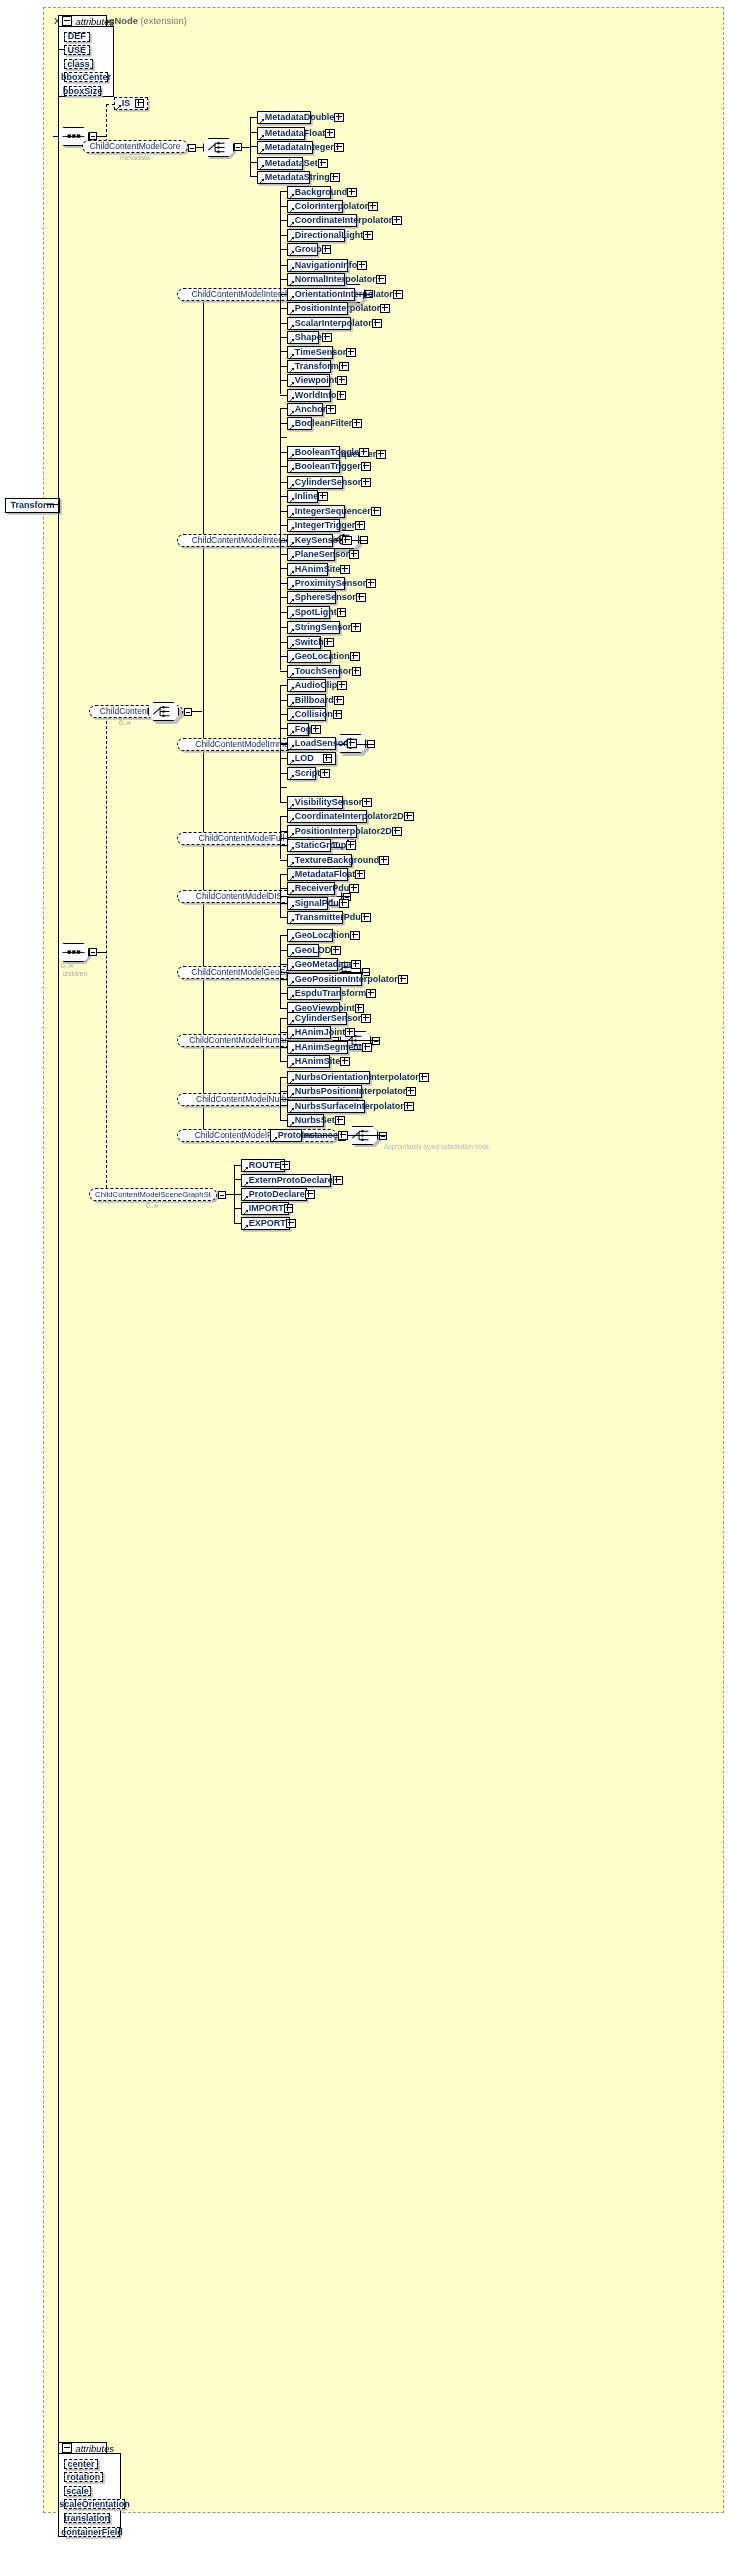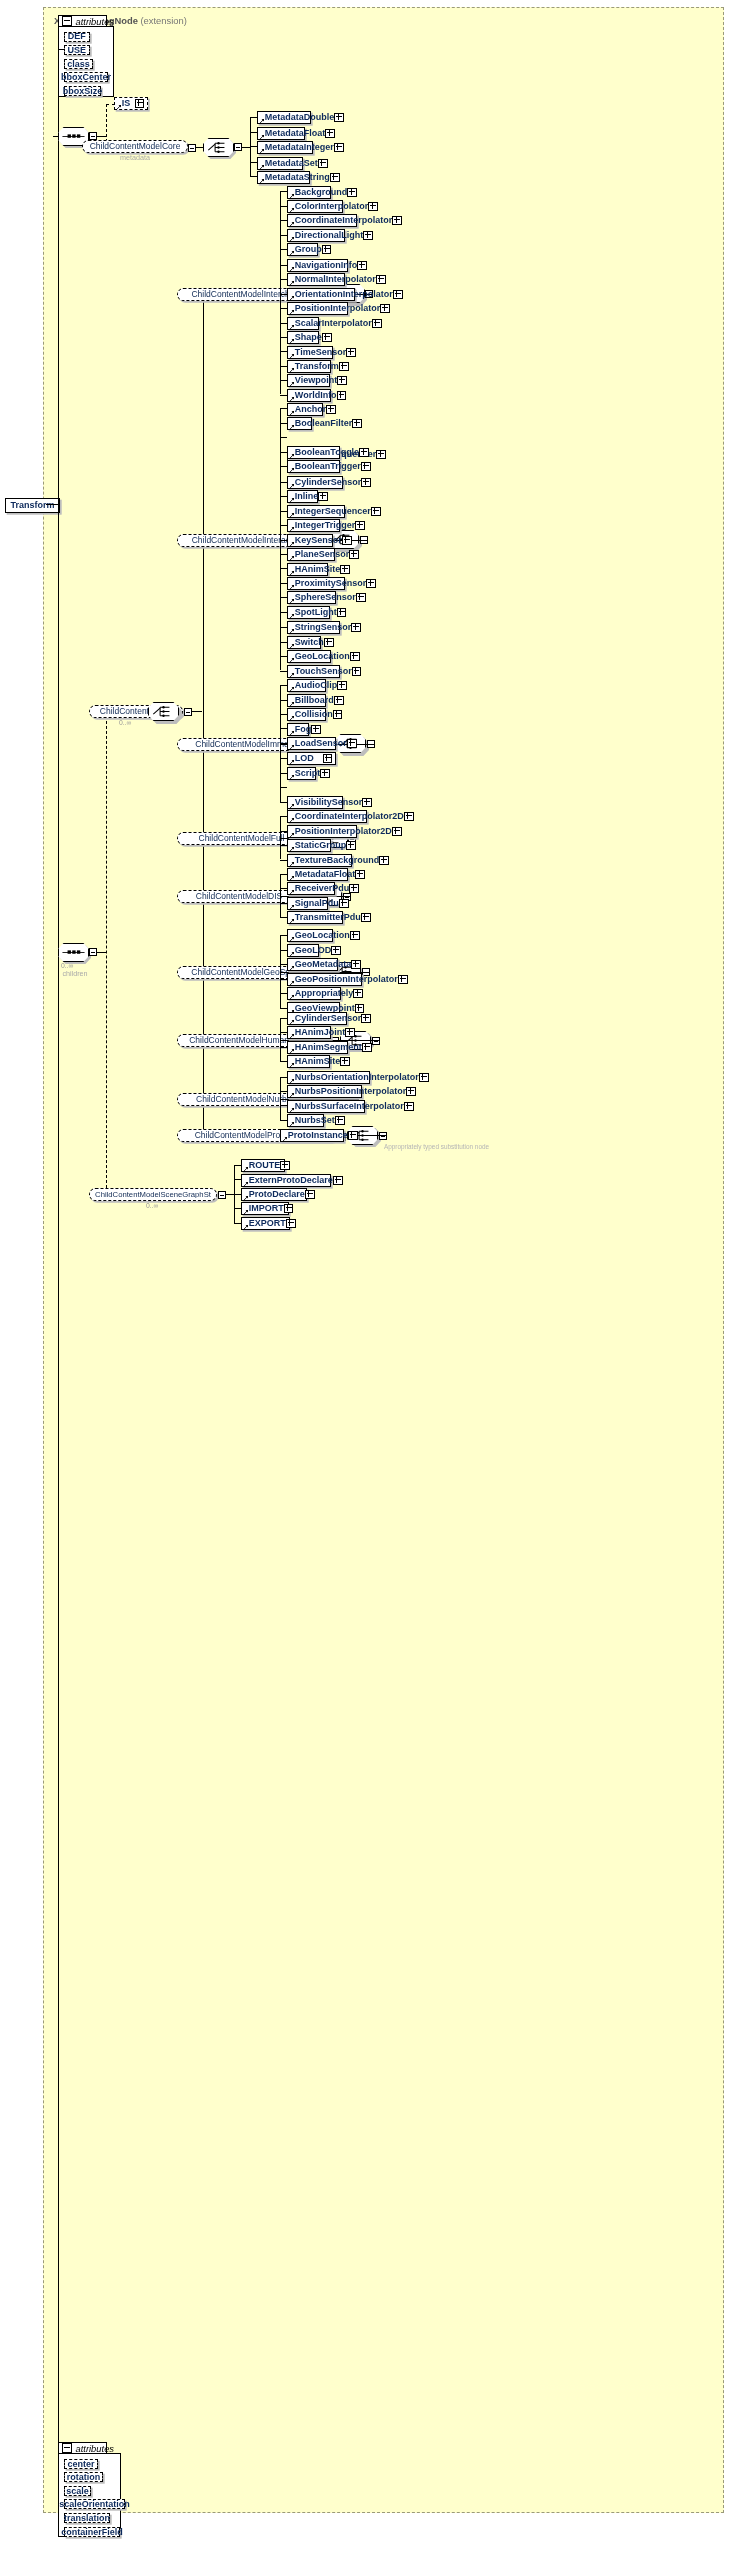--- a/index.html
+++ b/index.html
@@ -486,21 +486,21 @@
     <div class="wire h" style="left:280px;top:308px;width:6.8px"></div>
     <div class="elem" style="left:287px;top:302px;width:61px">
       <span class="arrow"><svg width="5.1" height="5.1" viewBox="0 0 6 6">
           <path d="M0 6 L5 1" stroke="#000" stroke-width="1"></path>
           <path d="M3 0 L6 0 L6 3 Z" fill="#000"></path>
         </svg></span>
       <span class="lbl">PositionInterpolator</span>
       <span class="plus-sq"></span>
     </div>
     <div class="wire h" style="left:280px;top:323px;width:6.8px"></div>
-    <div class="elem" style="left:287px;top:317px;width:32px">
+    <div class="elem" style="left:287px;top:317px;width:64px">
       <span class="arrow"><svg width="5.1" height="5.1" viewBox="0 0 6 6">
           <path d="M0 6 L5 1" stroke="#000" stroke-width="1"></path>
           <path d="M3 0 L6 0 L6 3 Z" fill="#000"></path>
         </svg></span>
       <span class="lbl">ScalarInterpolator</span>
       <span class="plus-sq"></span>
     </div>
     <div class="wire h" style="left:280px;top:337px;width:6.8px"></div>
     <div class="elem" style="left:287px;top:331px;width:32px">
       <span class="arrow"><svg width="5.1" height="5.1" viewBox="0 0 6 6">
@@ -1015,21 +1015,21 @@
         </svg></span>
       <span class="lbl">GeoPositionInterpolator</span>
       <span class="plus-sq"></span>
     </div>
     <div class="wire h" style="left:280px;top:993px;width:6.8px"></div>
     <div class="elem" style="left:287px;top:987px;width:54px">
       <span class="arrow"><svg width="5.1" height="5.1" viewBox="0 0 6 6">
           <path d="M0 6 L5 1" stroke="#000" stroke-width="1"></path>
           <path d="M3 0 L6 0 L6 3 Z" fill="#000"></path>
         </svg></span>
-      <span class="lbl">Appropriately</span>
+      <span class="lbl">EspduTransform</span>
       <span class="plus-sq"></span>
     </div>
     <div class="wire h" style="left:280px;top:1008px;width:6.8px"></div>
     <div class="elem" style="left:287px;top:1002px;width:53px">
       <span class="arrow"><svg width="5.1" height="5.1" viewBox="0 0 6 6">
           <path d="M0 6 L5 1" stroke="#000" stroke-width="1"></path>
           <path d="M3 0 L6 0 L6 3 Z" fill="#000"></path>
         </svg></span>
       <span class="lbl">GeoViewpoint</span>
       <span class="plus-sq"></span>
@@ -1165,21 +1165,21 @@
         <line x1="13" y1="10" x2="24" y2="10" stroke="#000" stroke-width="1.2"></line>
         <line x1="13" y1="15" x2="24" y2="15" stroke="#000" stroke-width="1.2"></line>
         <circle cx="17" cy="5" r="1.4" fill="#000"></circle>
         <circle cx="17" cy="10" r="1.4" fill="#000"></circle>
         <circle cx="17" cy="15" r="1.4" fill="#000"></circle>
       </svg>
     </div>
     <div class="sq-minus" style="left:379px;top:1132px"></div>
     <div class="wire h" style="left:280px;top:1135px;width:106px"></div>
     <div class="wire h" style="left:280px;top:1135px;width:6.8px"></div>
-    <div class="elem" style="left:280px;top:1129px;width:64px">
+    <div class="elem" style="left:270px;top:1129px;width:32px">
       <span class="arrow"><svg width="5.1" height="5.1" viewBox="0 0 6 6">
           <path d="M0 6 L5 1" stroke="#000" stroke-width="1"></path>
           <path d="M3 0 L6 0 L6 3 Z" fill="#000"></path>
         </svg></span>
       <span class="lbl">ProtoInstance</span>
       <span class="plus-sq"></span>
     </div>
     <div class="note" style="left:381px;top:1143px;width:111px">Appropriately typed
 substitution node</div>
     <div class="wire h" style="left:89px;top:1194px;width:16px"></div>

